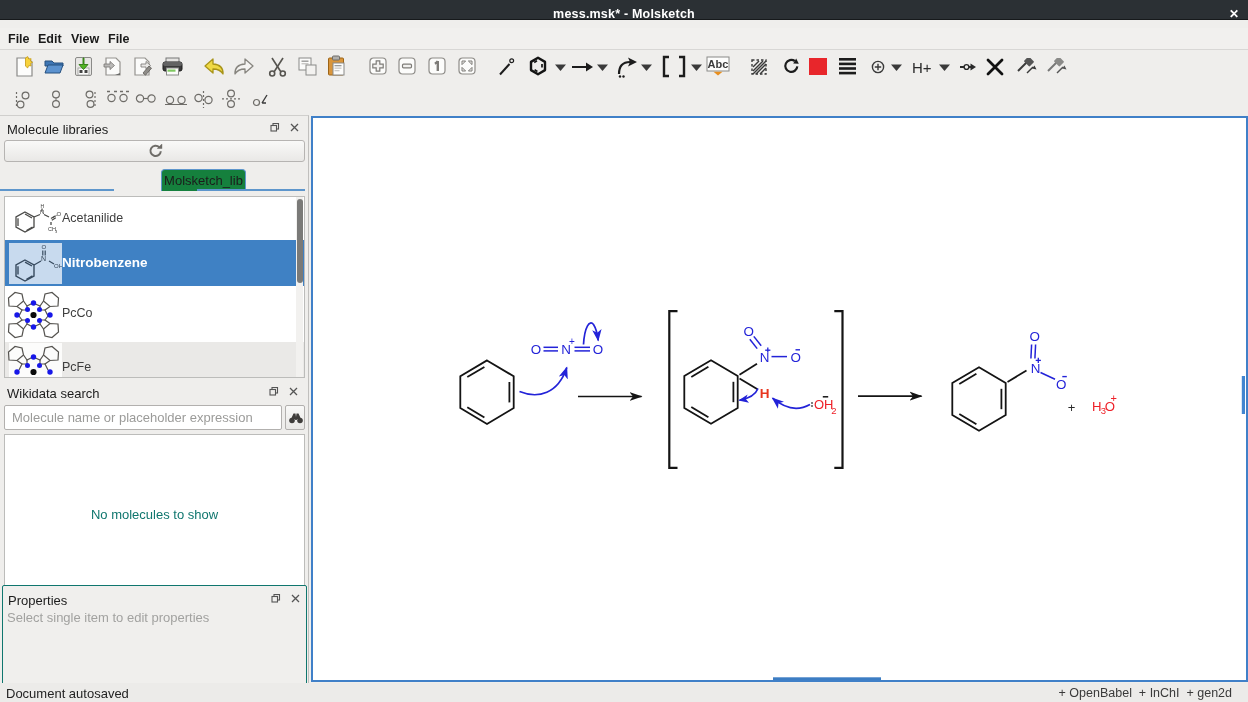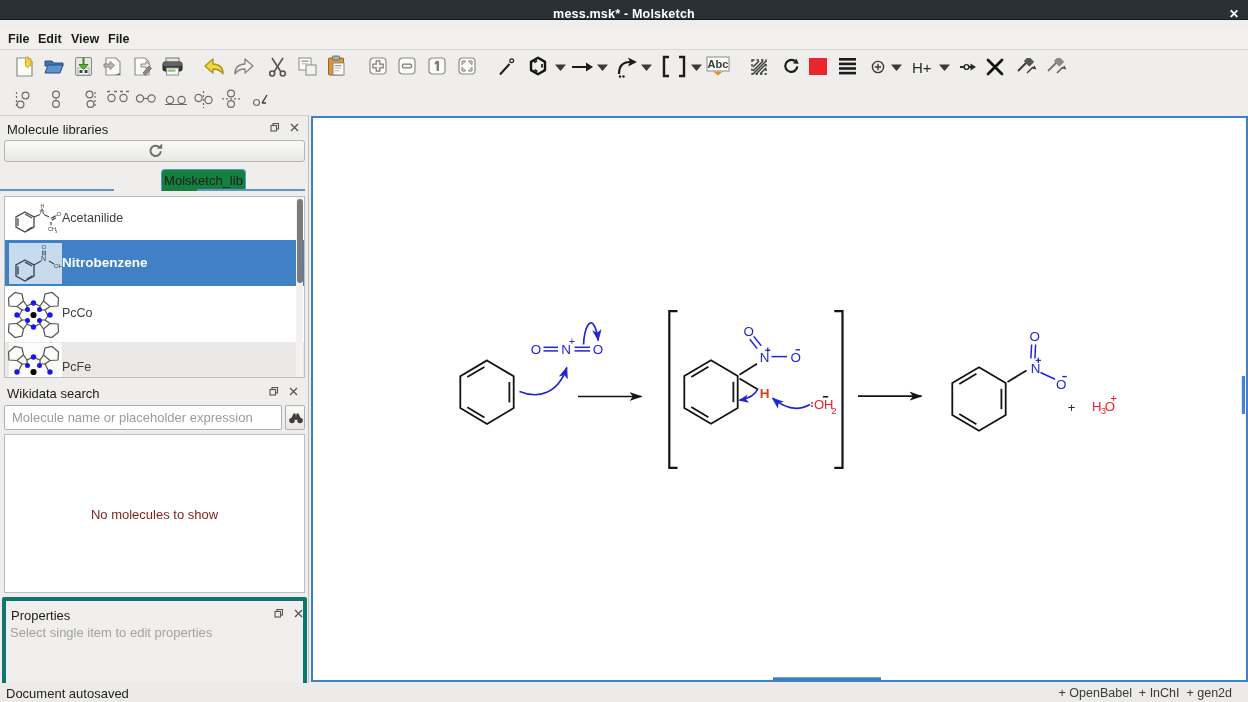--- a/index.html
+++ b/index.html
@@ -395,23 +395,23 @@
       <svg style="position:absolute;left:3px;top:6px" width="14" height="12">
         <g fill="#3f3d3b">
           <circle cx="3" cy="8.5" r="2.8"></circle>
           <circle cx="11" cy="8.5" r="2.8"></circle>
           <path d="M2 7 L4.5 1.5h2L7 5h0L7.5 1.5h2L12 7z"></path>
           <rect x="5.8" y="6" width="2.4" height="2" rx="1"></rect>
         </g>
       </svg>
     </div>
     <div class="graybox" style="left:4px;top:318px;width:301px;height:159px;">
-      <div style="position:absolute;left:0;top:72px;width:299px;text-align:center;font-size:13px;color:#7f1d1d;">No molecules to show</div>
+      <div style="position:absolute;left:0;top:72px;width:299px;text-align:center;font-size:13px;color:#0f766e;">No molecules to show</div>
     </div>
-    <div style="position:absolute;left:2px;top:481px;width:305px;height:104px;background:#f0efed;border:4px solid #0f766e;border-radius:2px">
+    <div style="position:absolute;left:2px;top:469px;width:305px;height:104px;background:#f0efed;border:1px solid #0f766e;border-radius:2px">
       <div class="dhead" style="left:5px;top:7px">Properties</div>
       <svg class="dicons" style="left:268px;top:8px" width="30" height="10">
         <rect x="3" y="0.5" width="5.5" height="5.5" fill="none" stroke="#555" stroke-width="1.1"></rect>
         <rect x="1" y="2.5" width="5.5" height="5.5" fill="#f0efed" stroke="#555" stroke-width="1.1"></rect>
         <path d="M21 1 l7 7 M28 1 l-7 7" stroke="#555" stroke-width="1.3"></path>
       </svg>
       <div style="position:absolute;left:4px;top:24px;font-size:13px;color:#a2a2a0;">Select single item to edit properties</div>
     </div>
   </div>
   <div id="canvas">

